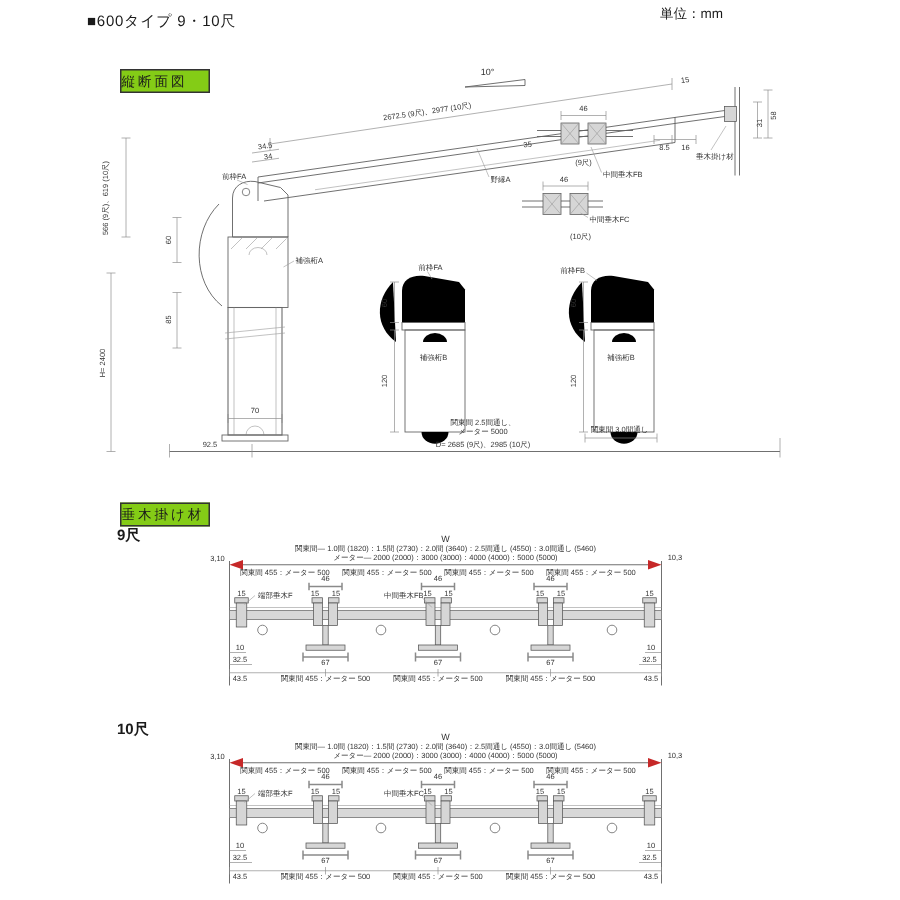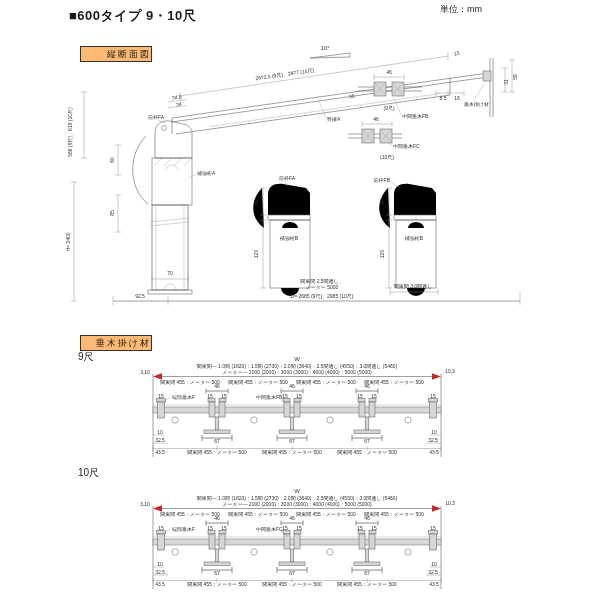--- a/index.html
+++ b/index.html
@@ -1,22 +1,22 @@
 <!DOCTYPE html>
 <html style="--arrow_red: #c62828; --panel_fill: #d8d8d8; --line: #606060;"><head>
 <meta charset="utf-8">
 <style>
   *{margin:0;padding:0;box-sizing:border-box}
   html,body{width:600px;height:600px;background:#fff;overflow:hidden}
   body{position:relative;font-family:"Liberation Sans","DejaVu Sans",sans-serif;color:#1a1a1a}
   .abs{position:absolute}
-  .title{left:69px;top:7px;font-size:13px;font-weight:bold;letter-spacing:.5px}
+  .title{left:58px;top:7px;font-size:10px;font-weight:normal;letter-spacing:.5px}
   .unit{left:440px;top:3px;font-size:9px}
-  .tag{border:1px solid #333;width:72px;height:16px;font-size:9px;display:flex;align-items:center;justify-content:flex-end;background:#fdba74;letter-spacing:2px}
-  .subhead{font-size:10px;font-weight:normal}
+  .tag{border:1px solid #333;width:60px;height:16px;font-size:9px;display:flex;align-items:center;justify-content:flex-start;background:#84cc16;letter-spacing:2px}
+  .subhead{font-size:10px;font-weight:bold}
   svg{position:absolute;overflow:visible}
   svg text{font-family:"Liberation Sans","DejaVu Sans",sans-serif;fill:#333;font-size:5px}
   svg .t6{font-size:6px}
   .ln line,.ln path{stroke:var(--line);stroke-width:.6;fill:none}
   .ln .thin{stroke:#999;stroke-width:.4}
   .ln .dim{stroke:#8a8a8a;stroke-width:.45}
   .part{fill:#d6d6d6;stroke:#555;stroke-width:.5}
   .panel{fill:var(--panel_fill);stroke:#808080;stroke-width:.6}
   .red{stroke:var(--arrow_red);stroke-width:1.5}
   .redf{fill:var(--arrow_red);stroke:none}
@@ -191,21 +191,21 @@
   <text x="324" y="160" transform="rotate(-90 324 160)" text-anchor="middle">60</text>
   <text x="324" y="212" transform="rotate(-90 324 212)" text-anchor="middle">120</text>
   <text x="354" y="198" text-anchor="middle">補強桁B</text>
   <text x="353" y="246" text-anchor="middle">関東間 3.0間通し</text>
 </svg>
 
 <div class="abs tag" style="left:80px;top:335px">
   <span>垂木掛け材</span>
 </div>
 <div class="abs subhead" style="left:78px;top:350px">9尺</div>
-<div class="abs subhead" style="left:78px;top:466px">10尺</div>
+<div class="abs subhead" style="left:78px;top:479px">10尺</div>
 
 <svg style="left:60px;top:354px" width="540" height="122" viewBox="0 0 540 122">
   <defs>
     <g id="pair">
       <rect class="part" x="-9" y="44.5" width="7" height="3.5"></rect>
       <rect class="part" x="2" y="44.5" width="7" height="3.5"></rect>
       <rect class="part" x="-8" y="48" width="6" height="15"></rect>
       <rect class="part" x="2" y="48" width="6" height="15"></rect>
       <rect class="part" x="-1.8" y="63" width="3.6" height="13"></rect>
       <rect class="part" x="-13" y="76" width="26" height="3.5"></rect>

